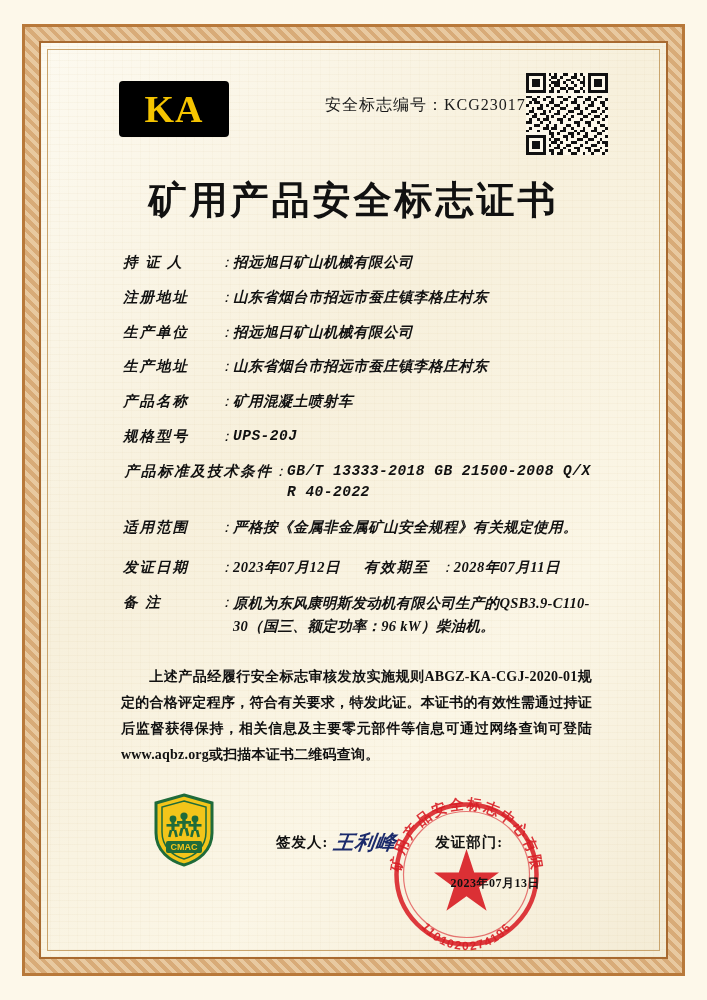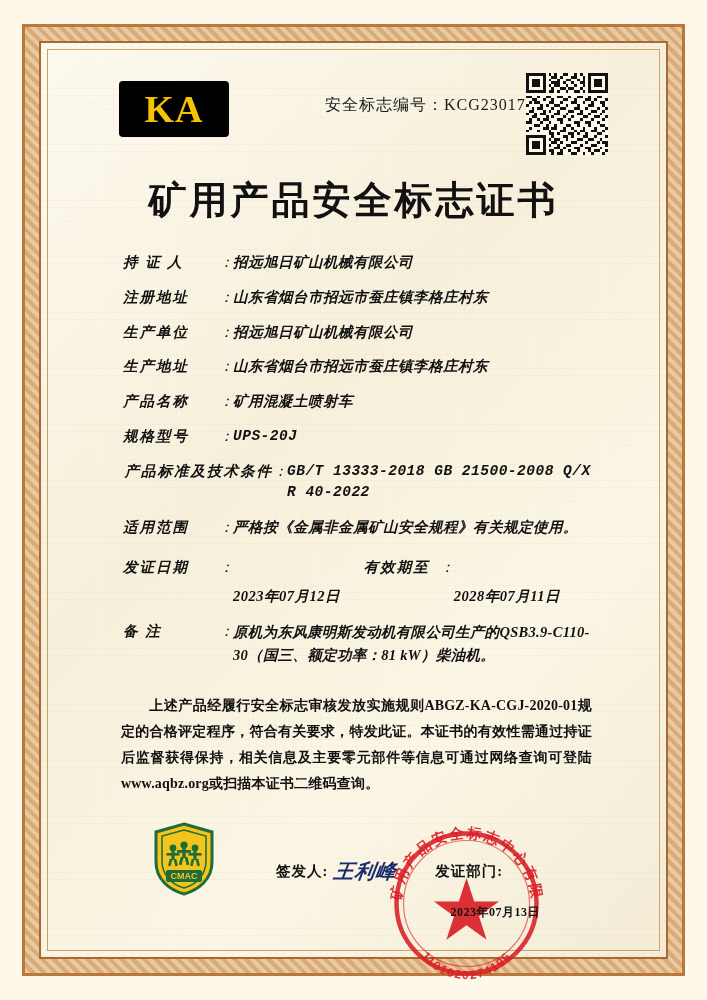--- a/index.html
+++ b/index.html
@@ -116,21 +116,21 @@
   }
   .label.wide{width:150px;text-align:right;}
   .colon{flex:0 0 auto;width:14px;}
   .value{
     flex:1 1 auto;
     font-weight:bold;
     letter-spacing:0.5px;
     word-break:break-all;
   }
   .value.mono{font-family:"Liberation Mono",monospace;font-weight:bold;}
-  .row.inline .value{flex:0 0 auto;margin-top:29px;}
+  .row.inline .value{flex:0 0 auto;}
   .spacer{flex:1 1 auto;}
   .label2{
     flex:0 0 auto;
     letter-spacing:2px;
     font-weight:bold;
     margin-right:10px;
     white-space:nowrap;
   }
   .note-body{
     flex:1 1 auto;
@@ -469,21 +469,21 @@
             <div class="spacer"></div>
             <div class="label2">有效期至</div>
             <div class="colon">：</div>
             <div class="value" style="flex:0 0 auto;">2028年07月11日</div>
             <div style="flex:0 0 36px;"></div>
           </div>
 
           <div class="row" style="margin-top:8px;">
             <div class="label">备    注</div>
             <div class="colon">：</div>
-            <div class="note-body">原机为东风康明斯发动机有限公司生产的QSB3.9-C110-30（国三、额定功率：81 kW）柴油机。</div>
+            <div class="note-body">原机为东风康明斯发动机有限公司生产的QSB3.9-C110-30（国三、额定功率：96 kW）柴油机。</div>
           </div>
 
         </div>
 
         <div class="statement">
           <span class="indent"></span><span>上述产品经履行安全标志审核发放实施规则ABGZ-KA-CGJ-2020-01规定的合格评定程序，符合有关要求，特发此证。本证书的有效性需通过持证后监督获得保持，相关信息及主要零元部件等信息可通过网络查询可登陆www.aqbz.org或扫描本证书二维码查询。</span>
         </div>
 
         <div class="footer">
 

